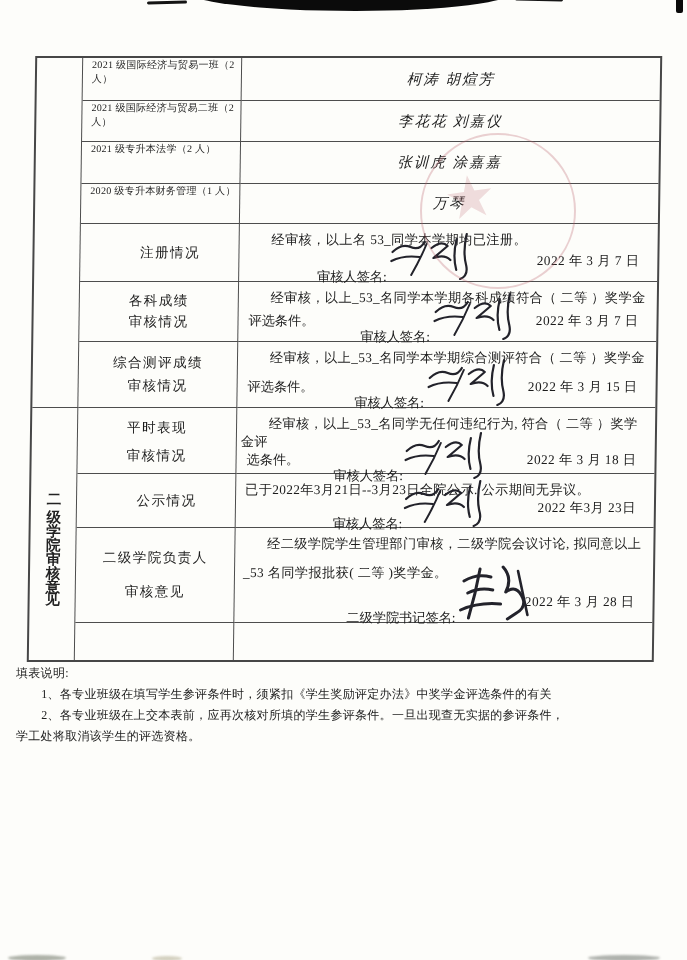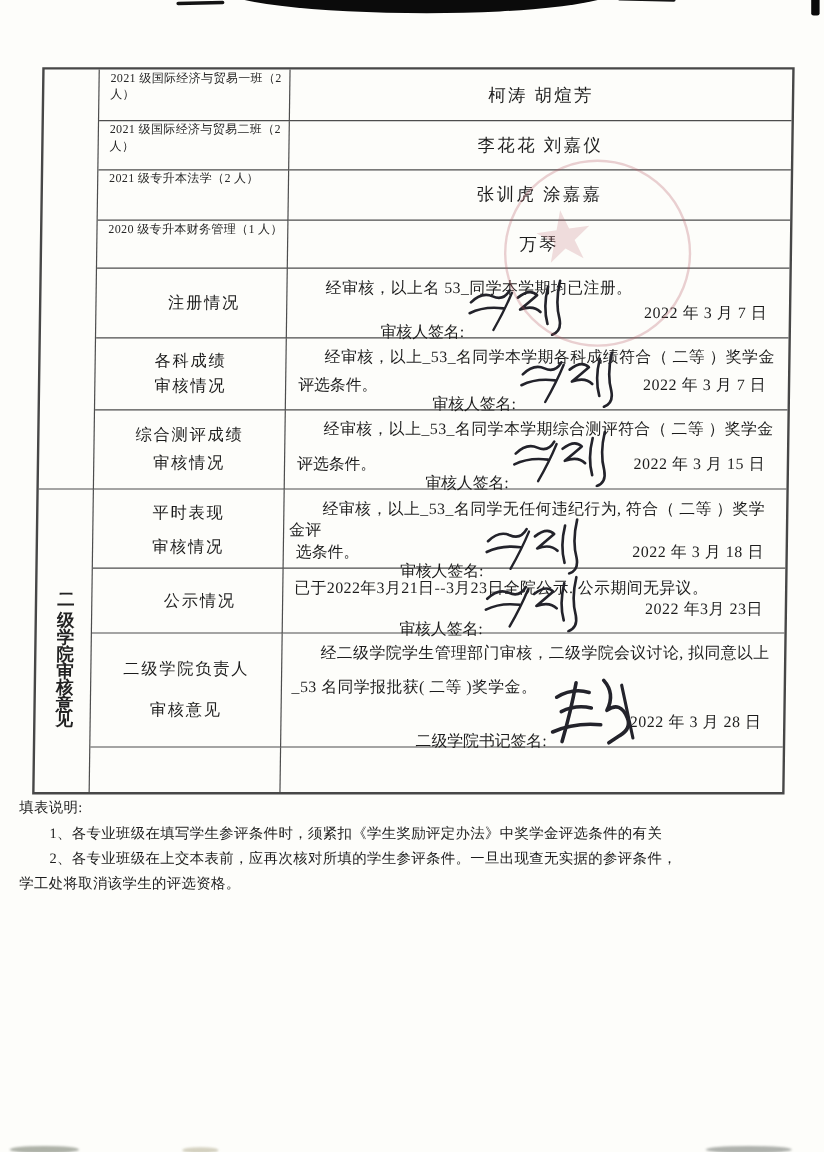--- a/index.html
+++ b/index.html
@@ -47,21 +47,21 @@
   
   .side.bot{display:flex;align-items:center;justify-content:center;}
   .vlabel{
     writing-mode:vertical-rl;text-orientation:upright;
     font-size:14.5px;letter-spacing:14px;font-weight:bold;
     padding-top:10px;color:#222;
   }
 
   
   .cls{display:flex;align-items:flex-start;padding-left:9px;font-size:10px;color:#262626;letter-spacing:.3px;}
-  .val{display:flex;align-items:center;justify-content:center;font-size:14.5px;letter-spacing:2px;}
+  .val{display:flex;align-items:center;justify-content:center;font-size:14.5px;letter-spacing:2px;font-style:italic;}
 
   
   .lab1{display:flex;align-items:center;justify-content:center;font-size:13.5px;letter-spacing:1.5px;padding-left:21px;}
   .lab2{display:flex;flex-direction:column;align-items:center;justify-content:space-evenly;font-size:13.5px;letter-spacing:1.5px;padding:6px 0;}
   .lab2.tight{justify-content:flex-start;padding-top:11px;gap:10px;}
 
   
   .body{display:flex;flex-direction:column;justify-content:space-between;padding:7px 4px 10px;font-size:13.2px;}
   .l1{letter-spacing:.4px;}
   .ind{text-indent:2.1em;}

